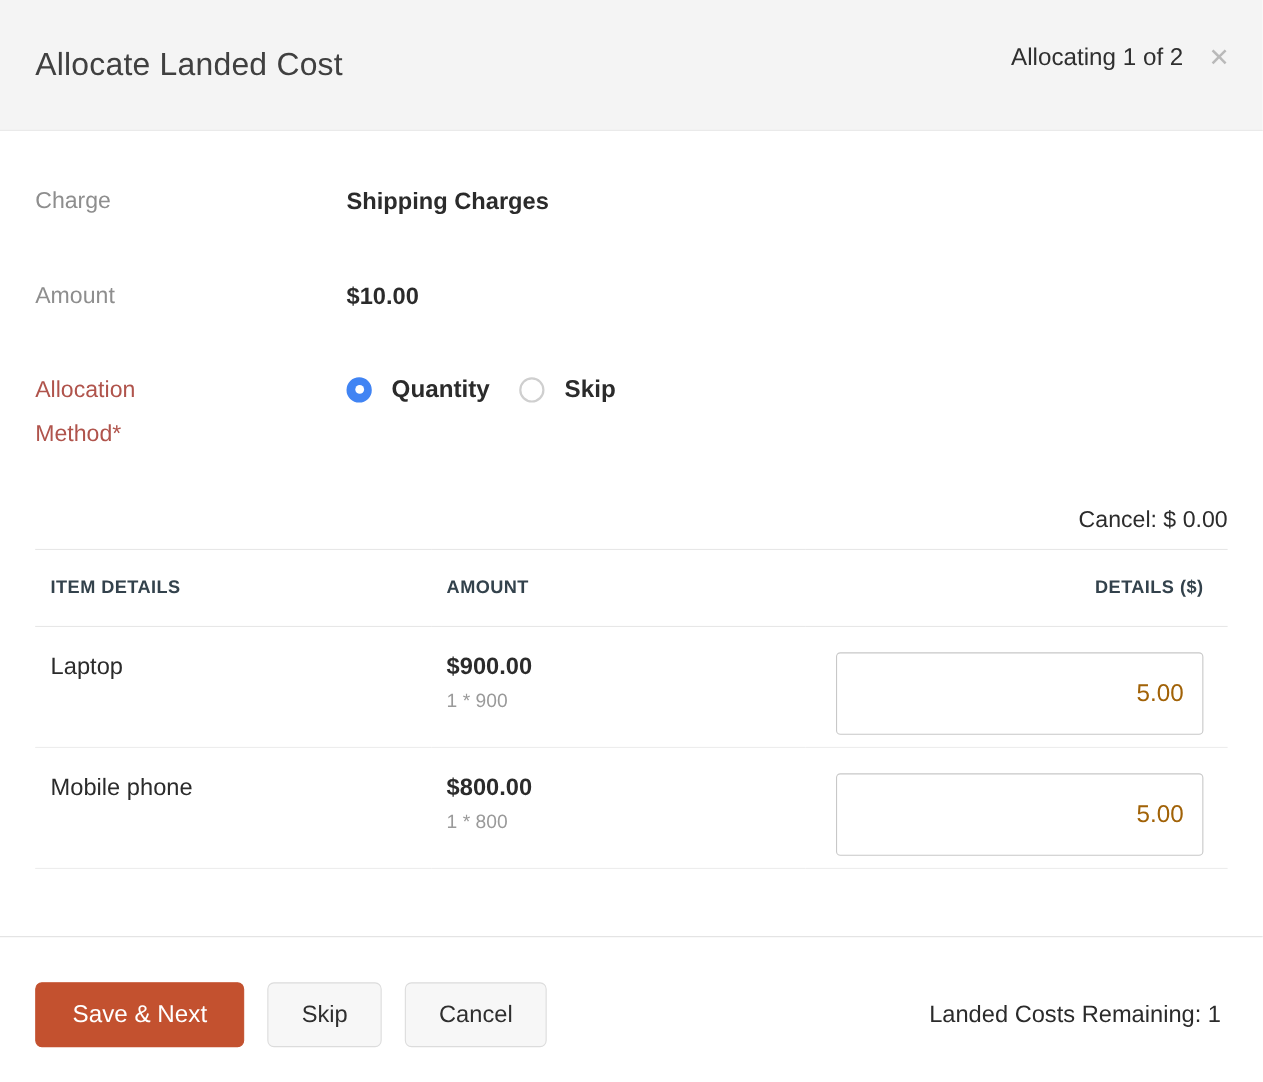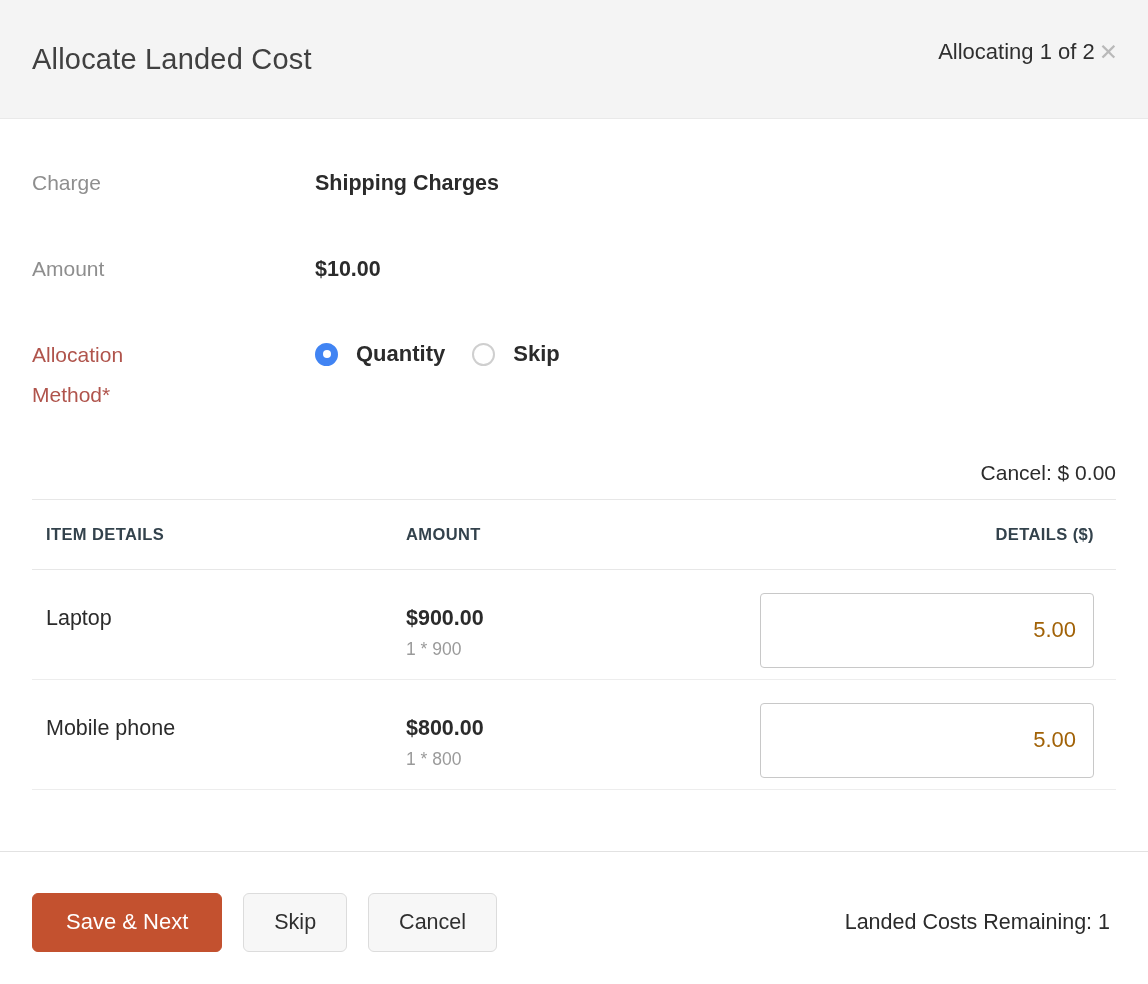--- a/index.html
+++ b/index.html
@@ -16,21 +16,21 @@
   
   .dialog-header {
     background: #f4f4f4;
     border-bottom: 1px solid #e9e9e9;
     height: 119px;
     flex: 0 0 auto;
     display: flex; align-items: center; justify-content: space-between;
     padding: 0 30px 0 32px;
   }
   .dialog-title { font-size: 29px; color: #404040; font-weight: 400; letter-spacing: 0.2px; }
-  .header-right { display: flex; align-items: center; gap: 4px; margin-top: -14px; }
+  .header-right { display: flex; align-items: center; gap: 23px; margin-top: -14px; }
   .allocating-status { font-size: 22px; color: #2f2f2f; }
   .close-icon { font-size: 23px; color: #b9b9b9; cursor: pointer; line-height: 1; font-weight: 400; }
 
   
   .dialog-body { flex: 1 1 auto; padding: 50px 32px 0 32px; }
   .form-row { display: flex; align-items: flex-start; margin-bottom: 57px; }
   .form-row.allocation { margin-bottom: 46px; }
   .form-label { width: 283px; flex: 0 0 283px; font-size: 21px; color: #8e8e8e; line-height: 1.35; }
   .form-label.required { color: #b0544c; line-height: 1.9; }
   .form-label.required .label-inner { display: block; max-width: 160px; margin-top: -6px; }
@@ -62,21 +62,21 @@
     letter-spacing: 0.4px; text-align: left;
     padding: 25px 0 25px 14px;
   }
   .items-table thead th.col-charge { text-align: right; padding-right: 22px; }
   .items-table col.c1 { width: 360px; }
   .items-table col.c2 { width: 340px; }
   .items-table tbody tr { height: 110px; }
   .items-table tbody td {
     border-bottom: 1px solid #ededed;
     vertical-align: top;
-    padding: 36px 0 0 14px;
+    padding: 24px 0 0 14px;
   }
   .items-table tbody td.cell-charge { padding: 23px 22px 0 28px; }
   .item-name { font-size: 21.5px; color: #2b2b2b; }
   .item-amount { font-size: 21.5px; font-weight: 600; color: #2b2b2b; }
   .item-calc { font-size: 17.5px; color: #9a9a9a; margin-top: 8px; }
   .charge-input {
     width: 100%; height: 75px;
     border: 1px solid #c8c8c8; border-radius: 4px;
     font-family: "Liberation Sans", sans-serif;
     font-size: 22px; color: #a16207;

